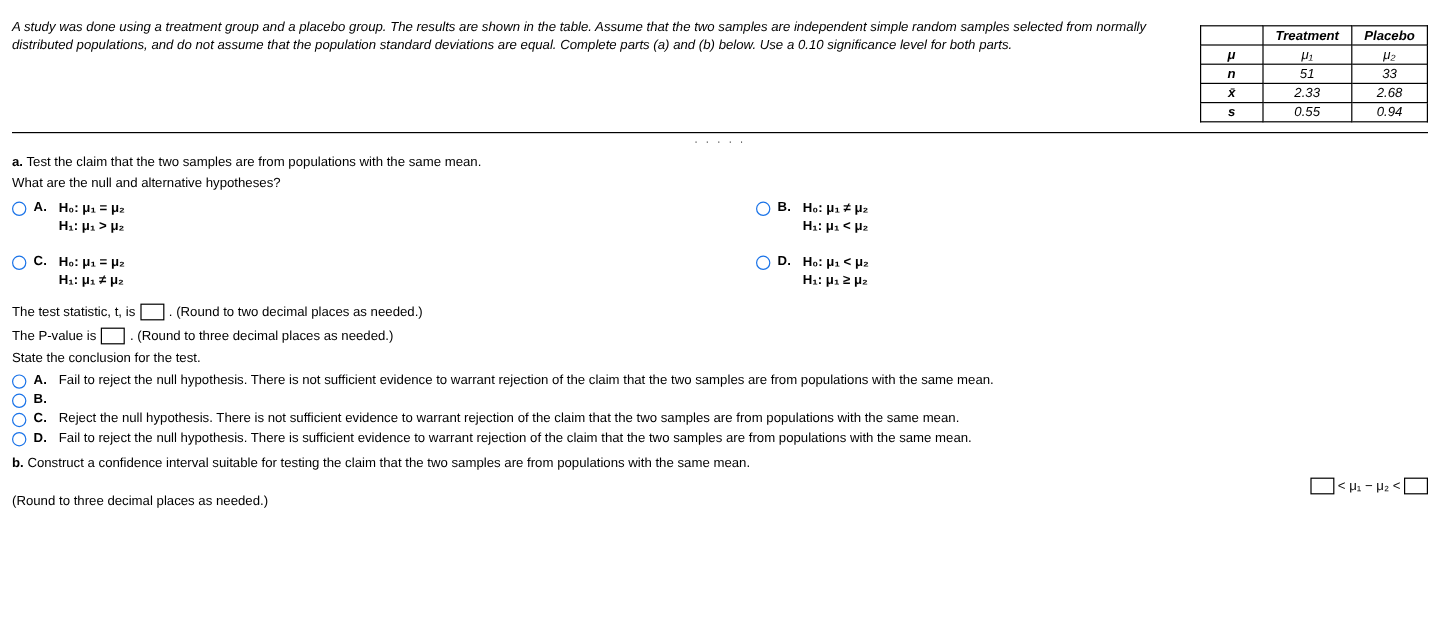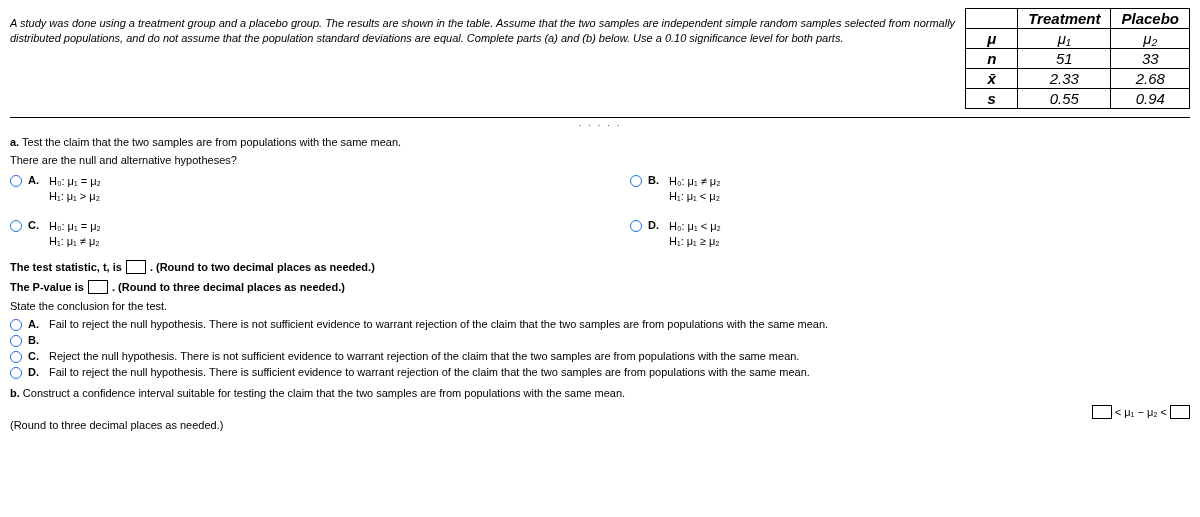--- a/index.html
+++ b/index.html
@@ -6,21 +6,21 @@
     body {
       font-family: Arial, Helvetica, sans-serif;
       font-size: 11px;
       color: #000;
       background: #fff;
       padding: 8px 10px;
       width: 1200px;
     }
     .top-row { display: flex; gap: 10px; margin-bottom: 8px; font-style: italic; }
     .prompt { flex: 1; line-height: 1.35; padding-top: 8px; }
-    table.data { border-collapse: collapse; font-size: 15px; }
+    table.data { border-collapse: collapse; font-size: 11px; margin-top: 13px; }
     table.data th, table.data td {
       border: 1px solid #000;
       padding: 1px 10px;
       text-align: center;
       min-width: 52px;
       height: 16px;
       font-weight: normal;
     }
     table.data th { font-weight: bold; }
     table.data td.rowhead { font-weight: bold; padding: 1px 4px; min-width: 18px; }
@@ -36,33 +36,33 @@
       margin: 8px 0 10px;
       max-width: 980px;
     }
     .opt { display: flex; align-items: flex-start; gap: 6px; }
     .radio {
       width: 12px; height: 12px; border: 1px solid #1a73e8; border-radius: 50%;
       flex-shrink: 0; background: #fff; margin-top: 1px;
     }
     .opt-label { font-weight: bold; margin-right: 4px; }
     .hyp-lines { line-height: 1.4; }
-    .stat-line { margin: 6px 0; display: flex; align-items: center; gap: 4px; flex-wrap: wrap; font-weight: bold;}
+    .stat-line { margin: 6px 0; display: flex; align-items: center; gap: 4px; flex-wrap: wrap;}
     .inputbox {
       display: inline-block;
       border: 1px solid #000;
       width: 20px; height: 14px;
       vertical-align: middle;
       background: #fff;
     }
     .inputbox.small { width: 20px; }
     .hint { color: #000; }
     .conclusion-list { margin: 4px 0 8px; }
     .conclusion-item { display: flex; align-items: flex-start; gap: 6px; margin: 3px 0;}
-    .mu1 { white-space: nowrap; }
+    .mu1 { white-space: nowrap; font-weight: bold; }
     .ci-line { display:flex; align-items:center; gap:3px; margin-top:4px;justify-content:flex-end;}
   </style>
 </head>
 <body>
 
 <div class="top-row">
   <div class="prompt">A study was done using a treatment group and a placebo group. The results are shown in the table. Assume that the two samples are independent simple random samples selected from normally distributed populations, and do not assume that the population standard deviations are equal. Complete parts (a) and (b) below. Use a 0.10 significance level for both parts.</div>
   <table class="data">
     <tbody>
         <tr>
@@ -94,21 +94,21 @@
     </table>
 </div>
 
 <hr class="divider">
 <div class="dots">· · · · ·</div>
 
 <div class="section-text">
   <b>a.</b><span> Test the claim that the two samples are from populations with the same mean.</span>
 </div>
 
-<div class="section-text">There are the null and alternative hypotheses?</div>
+<div class="section-text">What are the null and alternative hypotheses?</div>
 
 <div class="options-grid">
   <div class="opt">
     <span class="radio"></span>
     <span class="opt-label">A.</span>
     <span class="hyp-lines">
       <span class="mu1">H₀: μ₁ = μ₂</span><br>
       <span class="mu1">H₁: μ₁ &gt; μ₂</span>
     </span>
   </div>

